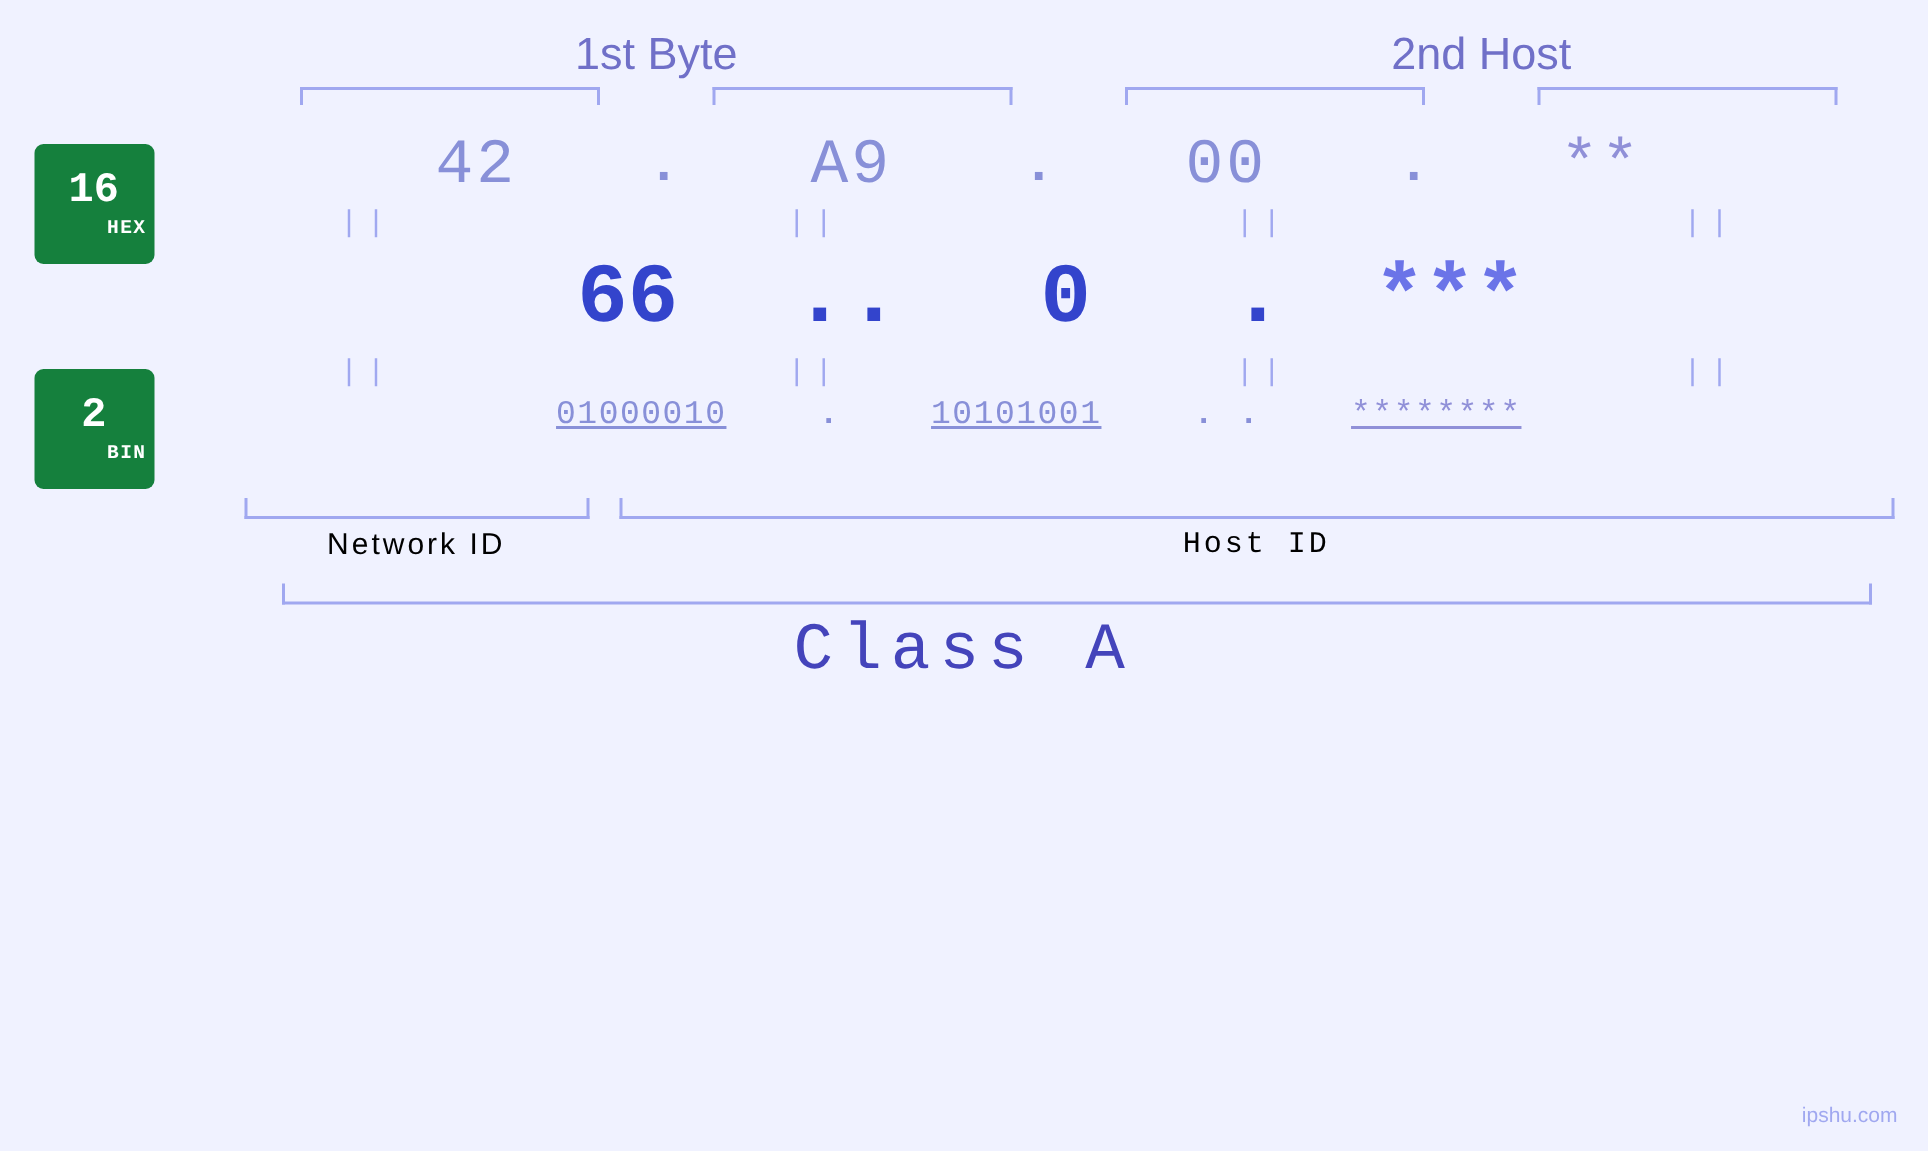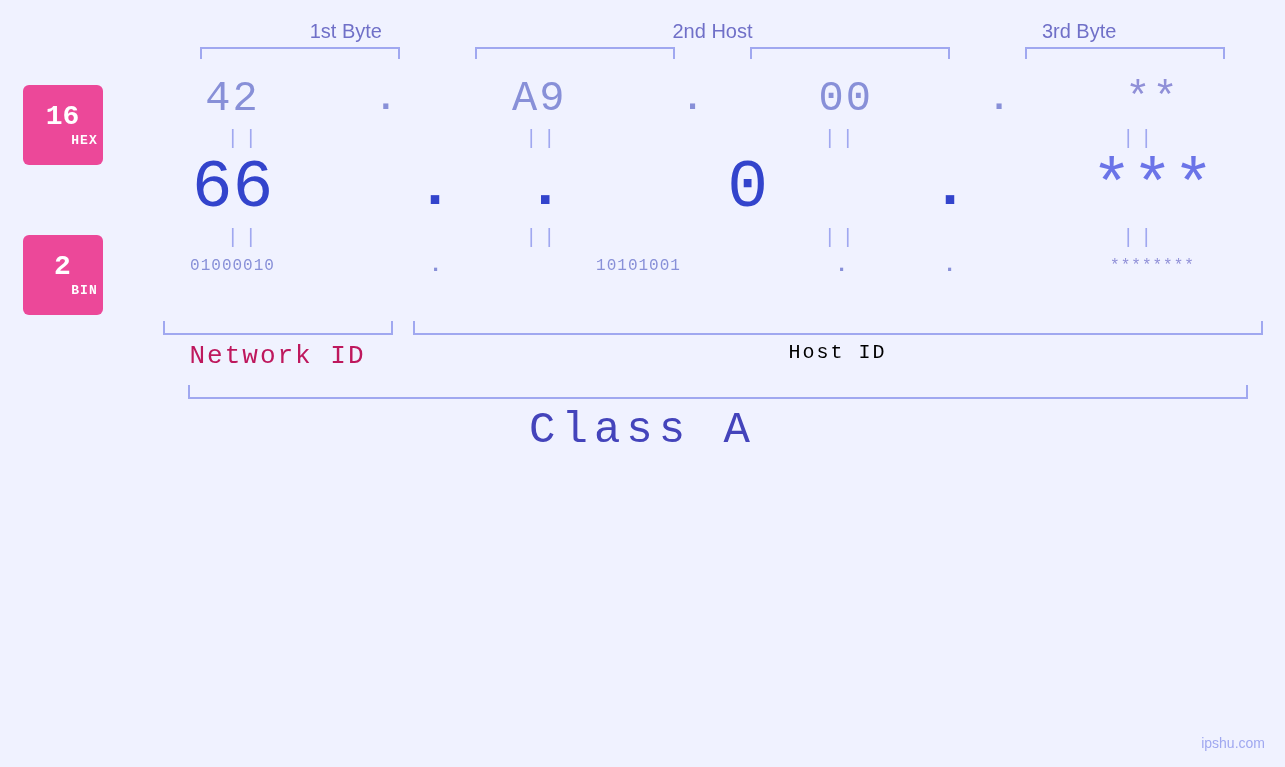--- a/index.html
+++ b/index.html
@@ -26,21 +26,21 @@
     .header-row {
       display: flex;
       width: 1100px;
       margin-left: 140px;
       margin-top: 20px;
       justify-content: space-around;
     }
 
     .byte-label {
       color: #7070c8;
-      font-size: 20px;
+      font-size: 30px;
       font-family: Arial, sans-serif;
       text-align: center;
       width: 220px;
     }
 
     
     .bracket-row {
       display: flex;
       width: 1100px;
       margin-left: 140px;
@@ -59,21 +59,21 @@
     
     .badge-col {
       display: flex;
       flex-direction: column;
       gap: 0px;
       margin-top: 20px;
       margin-right: 20px;
     }
 
     .badge {
-      background: #ec4899;
+      background: #15803d;
       color: white;
       border-radius: 6px;
       width: 80px;
       height: 80px;
       display: flex;
       flex-direction: column;
       align-items: center;
       justify-content: center;
       margin-bottom: 70px;
     }
@@ -95,21 +95,21 @@
     .values-grid {
       flex: 1;
       display: flex;
       flex-direction: column;
     }
 
     
     .value-row {
       display: flex;
       align-items: center;
-      justify-content: space-between;
+      justify-content: center;
       width: 100%;
     }
 
     .value-cell {
       width: 220px;
       text-align: center;
       color: #6b74e8;
     }
 
     .dot-cell {
@@ -123,37 +123,38 @@
 
     
     .hex-value {
       font-size: 42px;
       color: #8890d8;
       letter-spacing: 2px;
     }
 
     
     .dec-value {
-      font-size: 68px;
-      font-weight: normal;
+      font-size: 56px;
+      font-weight: bold;
       color: #3344cc;
       line-height: 1;
     }
 
     .dec-dot {
       font-size: 60px;
       font-weight: bold;
       color: #3344cc;
     }
 
     
     .bin-value {
-      font-size: 16px;
+      font-size: 22px;
       color: #8890d8;
       letter-spacing: 1px;
+      text-decoration: underline;
     }
 
     
     .equals-row {
       display: flex;
       justify-content: space-around;
       width: 100%;
       margin: 4px 0;
     }
 
@@ -176,21 +177,20 @@
     }
   </style>
 </head>
 <body>
 
 <div class="container">
 
   <div class="header-row">
     <div class="byte-label">1st Byte</div>
     <div class="byte-label">2nd Host</div>
-    <div class="byte-label">3rd Byte</div>
   </div>
 
   <div class="bracket-row">
     <div class="bracket"></div>
     <div class="bracket"></div>
     <div class="bracket"></div>
     <div class="bracket"></div>
   </div>
 
   <div style="display:flex; width:1240px; margin-top:6px; align-items:flex-start;">
@@ -259,21 +259,21 @@
     </div>
   </div>
 
   <div style="display:flex; width:1100px; margin-left:140px; margin-top:6px;">
     <div style="width:230px; height:14px; border-bottom:2px solid #a0a8f0; border-left:2px solid #a0a8f0; border-right:2px solid #a0a8f0;"></div>
     <div style="width:20px;"></div>
     <div style="flex:1; height:14px; border-bottom:2px solid #a0a8f0; border-left:2px solid #a0a8f0; border-right:2px solid #a0a8f0;"></div>
   </div>
 
   <div style="display:flex; width:1100px; margin-left:140px; margin-top:6px;">
-    <div style="width:230px; text-align:center; color:#be185d; font-size:26px; letter-spacing:2px; font-family:Liberation Mono, monospace;">Network ID</div>
+    <div style="width:230px; text-align:center; color:#000000; font-size:20px; letter-spacing:2px; font-family:Liberation Sans, sans-serif;">Network ID</div>
     <div style="width:20px;"></div>
     <div style="flex:1; text-align:center; color:#000000; font-size:20px; letter-spacing:2px; font-family:'Courier New',monospace;">Host ID</div>
   </div>
 
   <div style="width:1060px; margin-left:150px; height:14px; border-bottom:2px solid #a0a8f0; border-left:2px solid #a0a8f0; border-right:2px solid #a0a8f0; margin-top:14px;"></div>
 
   <div style="color:#4444bb; font-size:44px; letter-spacing:6px; margin-top:6px; text-align:center; width:1200px; font-family:'Courier New',monospace;">Class A</div>
 
   <div class="watermark">ipshu.com</div>
 

